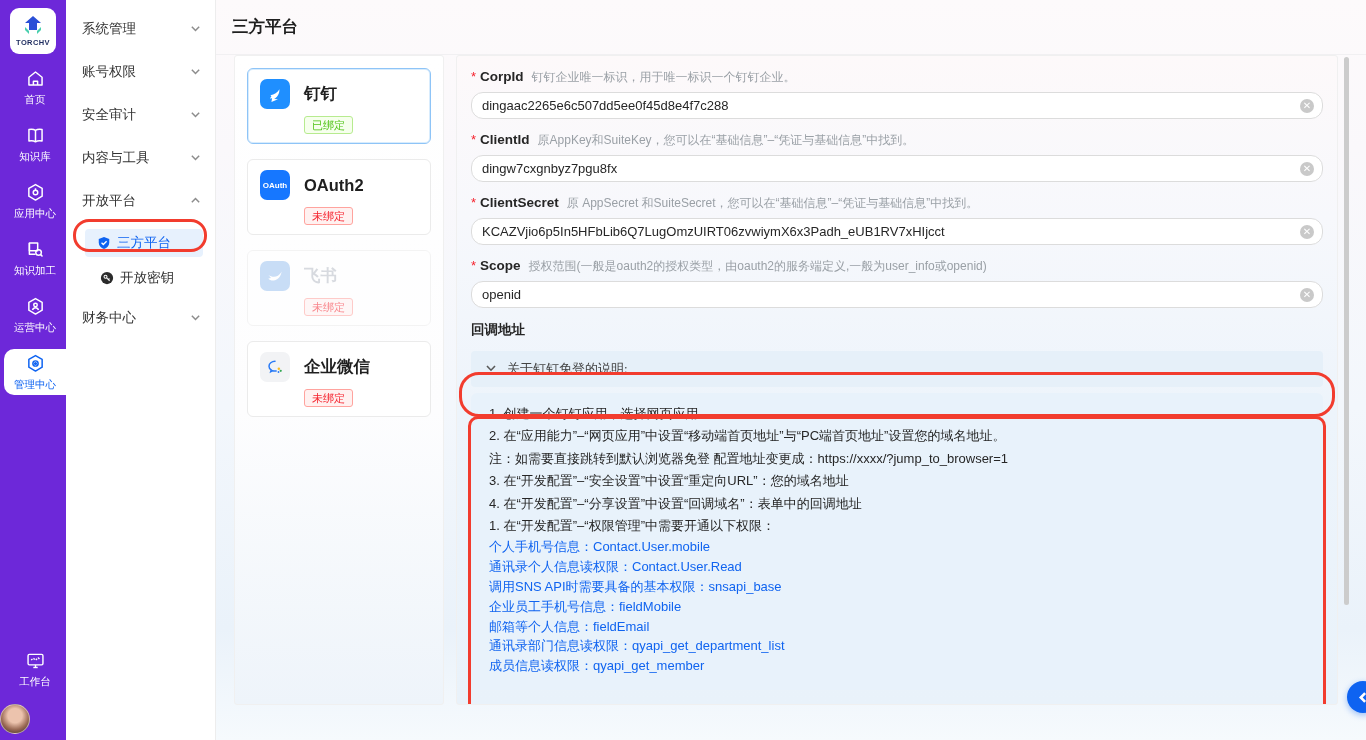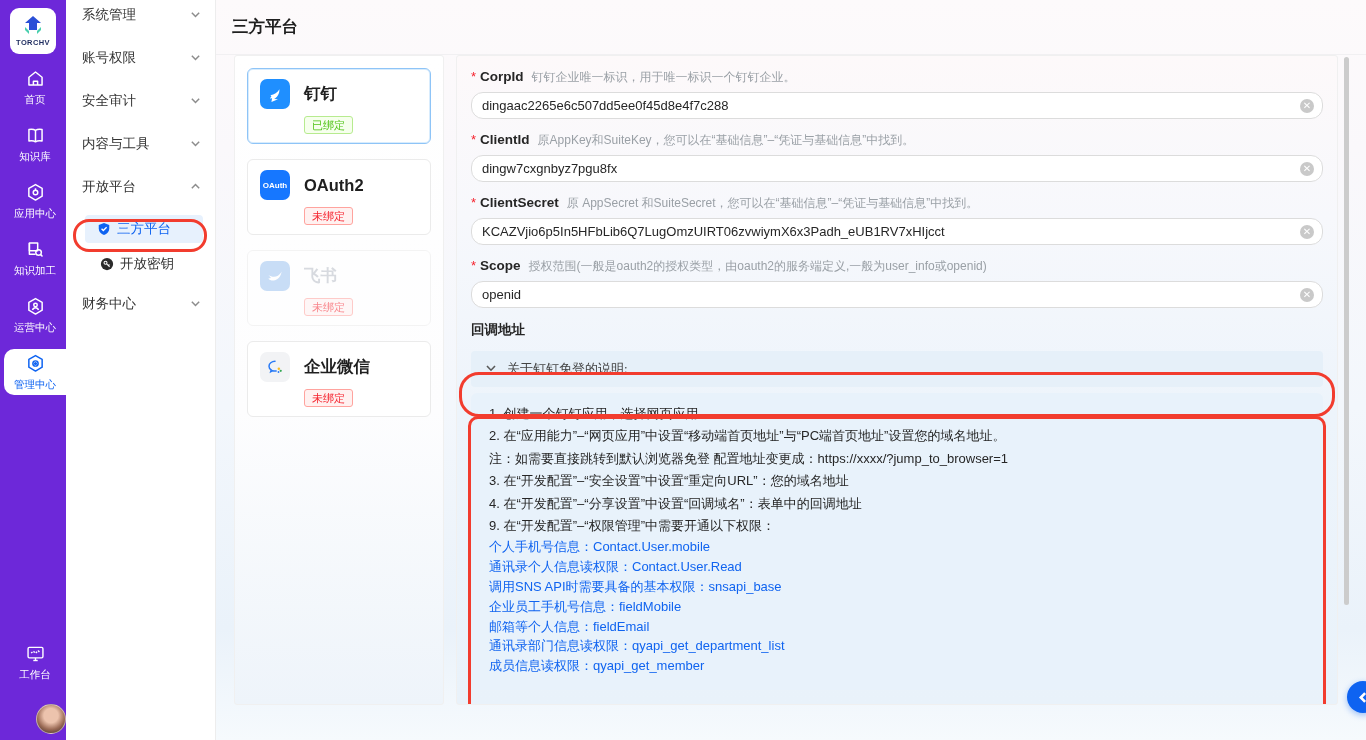--- a/index.html
+++ b/index.html
@@ -9,25 +9,25 @@
   
   .rail { position:relative; width:66px; height:740px; background:#6d28d9; display:flex; flex-direction:column; align-items:center; flex-shrink:0; z-index:5; }
   .logo { width:46px; height:46px; background:#fff; border-radius:9px; margin:8px 0 10px 0; display:flex; flex-direction:column; align-items:center; justify-content:center; cursor:pointer; }
   .logo svg { width:26px; height:22px; }
   .logo-text { font-size:7.5px; font-weight:bold; color:#1d2b5e; letter-spacing:.4px; margin-top:1px; }
   .rail-item { width:62px; min-height:46px; margin:0 0 11px 4px; display:flex; flex-direction:column; align-items:center; justify-content:center; color:#fff; cursor:pointer; padding:3px 0; }
   .rail-item .rlabel { font-size:10.5px; margin-top:4px; white-space:nowrap; }
   .rail-item svg { width:21px; height:21px; }
   .rail-item.active { background:#fff; border-radius:10px 0 0 10px; color:#0e63f1; }
   .rail-item.active .rlabel { color:#0e63f1; }
-  .rail-bottom { margin-top:auto; display:flex; flex-direction:column; align-items:flex-end; margin-bottom:6px;gap:7px; }
+  .rail-bottom { margin-top:auto; display:flex; flex-direction:column; align-items:flex-start; margin-bottom:6px; }
   .avatar { width:30px; height:30px; border-radius:50%; margin-top:12px; background:radial-gradient(circle at 50% 38%, #ecc3ad 32%, #9a6a55 62%, #43302c 92%); border:1px solid rgba(255,255,255,.5); cursor:pointer; }
 
   
-  .menu { position:relative; width:150px; height:740px; background:#fff; border-right:1px solid #ededed; flex-shrink:0; z-index:4; }
+  .menu { position:relative; width:150px; height:740px; background:#fff; border-right:1px solid #ededed; padding-top:14px; flex-shrink:0; z-index:4; }
   .menu-item { height:30px; margin-bottom:13px; display:flex; align-items:center; padding:0 14px 0 16px; font-size:13.5px; color:#333; cursor:pointer; }
   .menu-item .chev { margin-left:auto; }
   .chev svg { width:11px; height:11px; stroke:#8c8c8c; fill:none; stroke-width:1.6; }
   .chev.up svg { transform:rotate(180deg); }
   .submenu-item { height:28px; margin-bottom:7px; display:flex; align-items:center; font-size:13.5px; color:#333; cursor:pointer; padding-left:34px; }
   .submenu-item.active { margin:0 8px 7px 19px; padding:0 0 0 12px; width:118px; height:28px; background:#e7f1fd; border-radius:4px; color:#0e63f1; }
   .submenu-item .sicon { display:flex; margin-right:6px; }
   .submenu-item svg { width:14px; height:14px; }
   .menu-group-gap { height:4px; }
 
@@ -340,21 +340,21 @@
             </svg></span>
         <span class="collapse-label">关于钉钉免登的说明:</span>
       </div>
 
       <div class="instructions">
         <div class="note-line">1. 创建一个钉钉应用，选择网页应用</div>
         <div class="note-line">2. 在“应用能力”–“网页应用”中设置“移动端首页地址”与“PC端首页地址”设置您的域名地址。</div>
         <div class="note-line">注：如需要直接跳转到默认浏览器免登 配置地址变更成：https://xxxx/?jump_to_browser=1</div>
         <div class="note-line">3. 在“开发配置”–“安全设置”中设置“重定向URL”：您的域名地址</div>
         <div class="note-line">4. 在“开发配置”–“分享设置”中设置“回调域名”：表单中的回调地址</div>
-        <div class="note-line">9. 在“开发配置”–“权限管理”中需要开通以下权限：</div>
+        <div class="note-line">1. 在“开发配置”–“权限管理”中需要开通以下权限：</div>
         <div class="perm-line">个人手机号信息：Contact.User.mobile</div>
         <div class="perm-line">通讯录个人信息读权限：Contact.User.Read</div>
         <div class="perm-line">调用SNS API时需要具备的基本权限：snsapi_base</div>
         <div class="perm-line">企业员工手机号信息：fieldMobile</div>
         <div class="perm-line">邮箱等个人信息：fieldEmail</div>
         <div class="perm-line">通讯录部门信息读权限：qyapi_get_department_list</div>
         <div class="perm-line">成员信息读权限：qyapi_get_member</div>
 
       </div>
 

